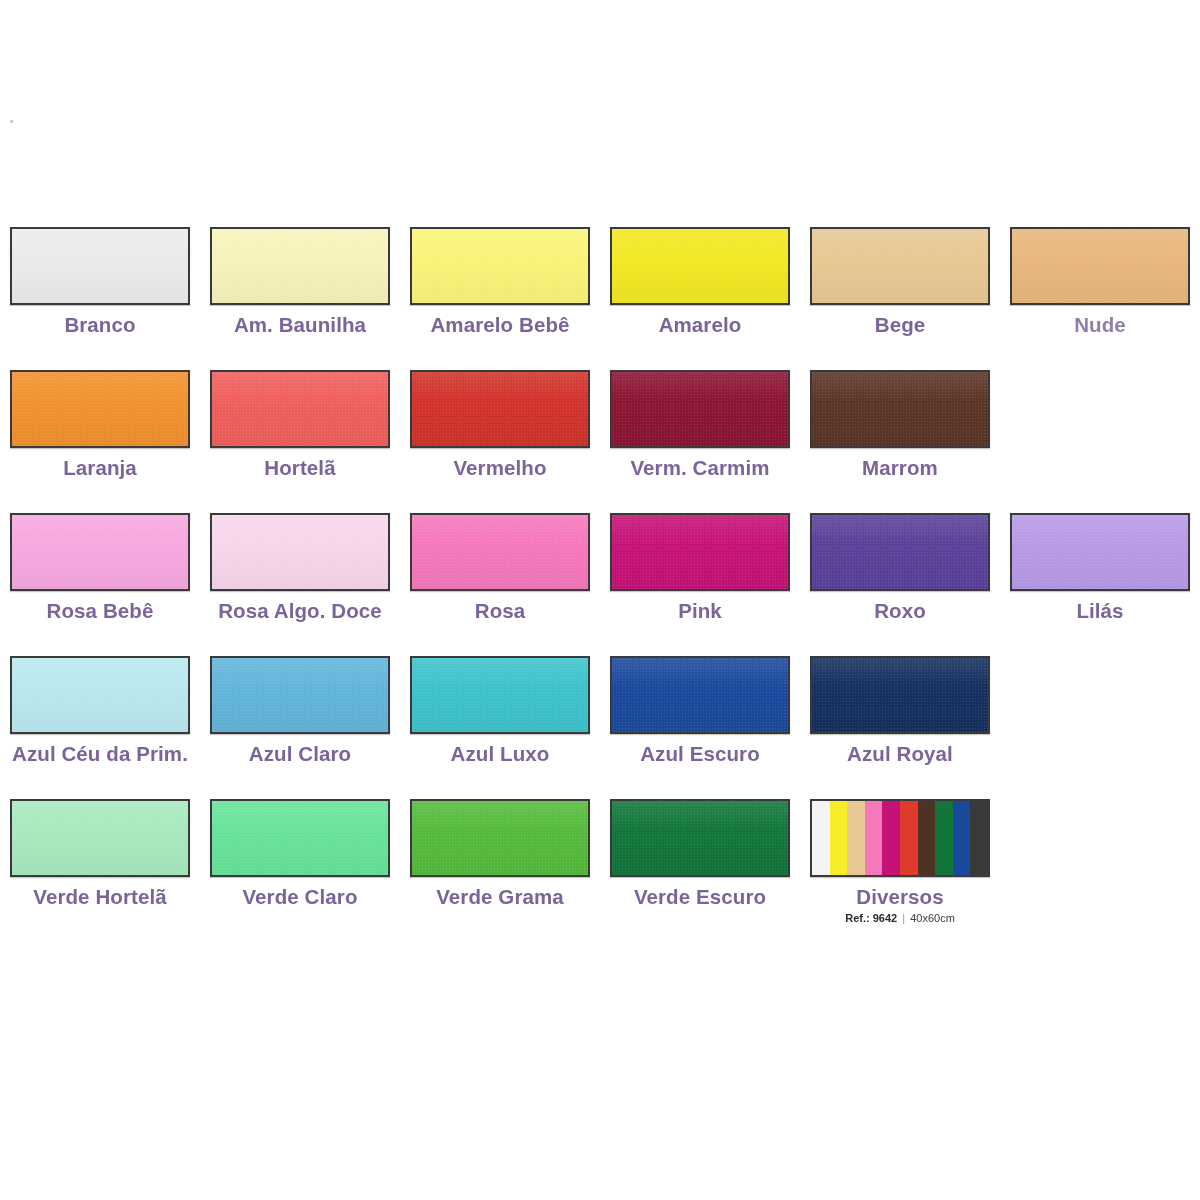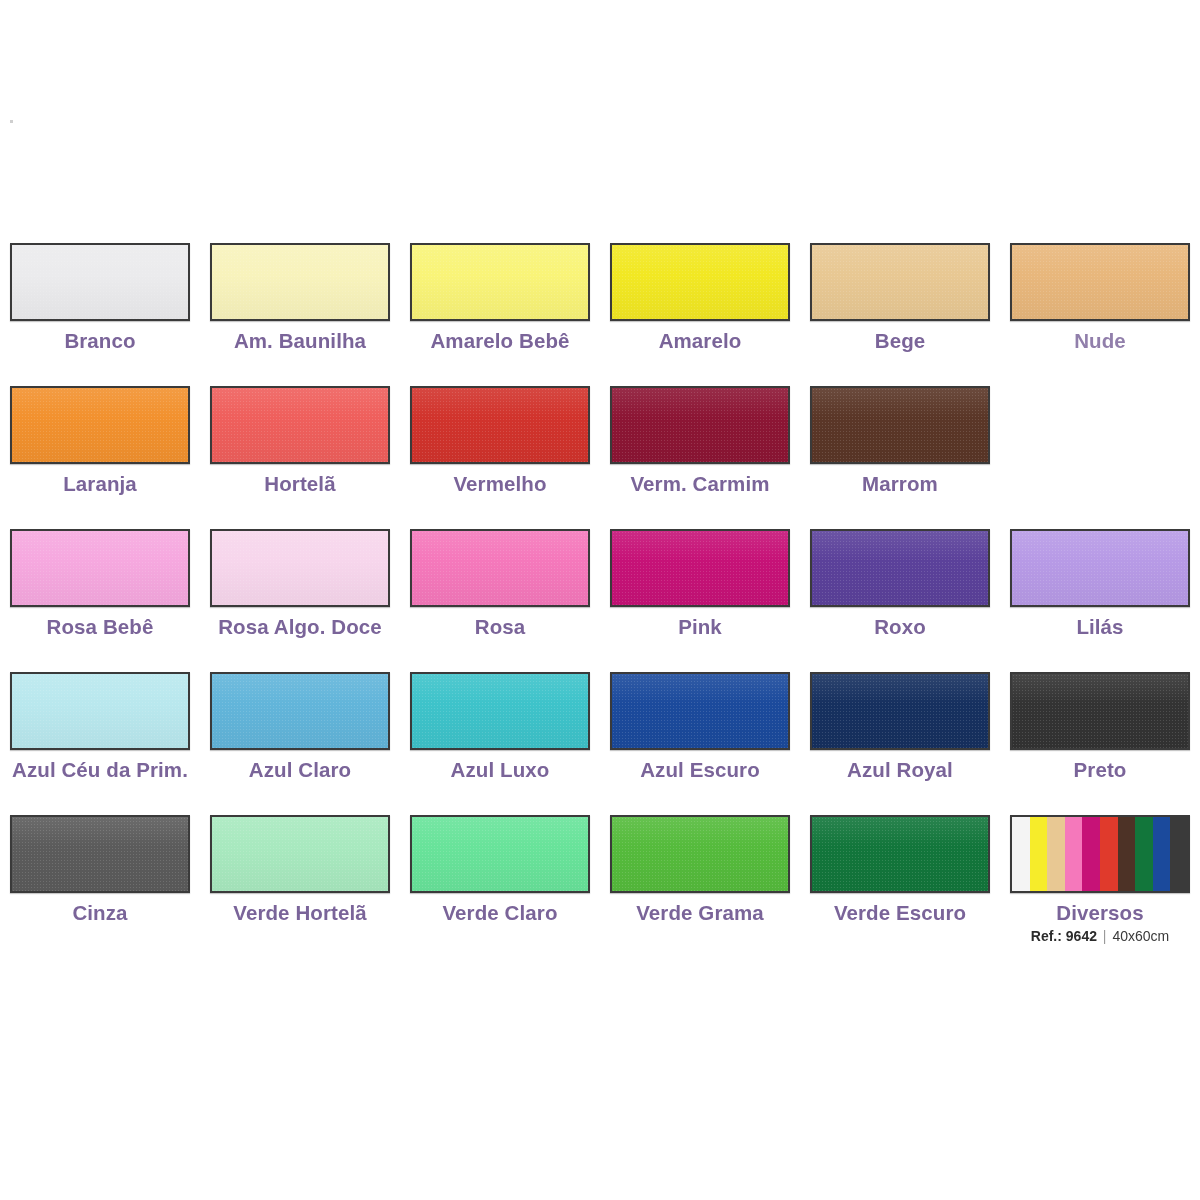--- a/index.html
+++ b/index.html
@@ -12,21 +12,21 @@
     width: 1200px;
     height: 1200px;
     font-family: "Liberation Sans", sans-serif;
     overflow: hidden;
     position: relative;
   }
 
   #color-chart {
     position: absolute;
     left: 0;
-    top: 236px;
+    top: 220px;
     width: 1200px;
   }
 
   .chart-row {
     display: flex;
     width: 1200px;
     height: 143px;
   }
   .chart-row.last-row { height: 150px; }
 
@@ -94,21 +94,21 @@
     z-index: 1;
   }
   .stripes > i {
     display: block;
     height: 100%;
     flex: 1 1 auto;
   }
 
   .ref-line {
     margin-top: 3px;
-    font-size: 14px;
+    font-size: 11px;
     color: #2b2b2b;
     white-space: nowrap;
     text-align: left;
   }
   .ref-line .ref-key { font-weight: bold; }
   .ref-line .ref-num { font-weight: bold; }
   .ref-line .ref-sep { color: #9a9a9a; font-weight: normal; padding: 0 2px; }
   .ref-line .ref-size { font-weight: normal; color: #3a3a3a; }
 
   .tiny-mark {
@@ -212,30 +212,22 @@
         <div class="swatch-label">Azul Luxo</div>
       </div>
       <div class="swatch-cell">
         <div class="swatch-chip" style="background: rgb(27, 74, 156);"></div>
         <div class="swatch-label">Azul Escuro</div>
       </div>
       <div class="swatch-cell">
         <div class="swatch-chip" style="background: rgb(22, 48, 95);"></div>
         <div class="swatch-label">Azul Royal</div>
       </div>
-      <div class="swatch-cell">
-        <div class="swatch-chip" style="background: rgb(51, 51, 51);"></div>
-        <div class="swatch-label">Preto</div>
-      </div>
     </div>
     <div class="chart-row last-row">
-      <div class="swatch-cell">
-        <div class="swatch-chip" style="background: rgb(91, 91, 91);"></div>
-        <div class="swatch-label">Cinza</div>
-      </div>
       <div class="swatch-cell">
         <div class="swatch-chip" style="background: rgb(168, 233, 191);"></div>
         <div class="swatch-label">Verde Hortelã</div>
       </div>
       <div class="swatch-cell">
         <div class="swatch-chip" style="background: rgb(104, 227, 154);"></div>
         <div class="swatch-label">Verde Claro</div>
       </div>
       <div class="swatch-cell">
         <div class="swatch-chip" style="background: rgb(85, 187, 60);"></div>

